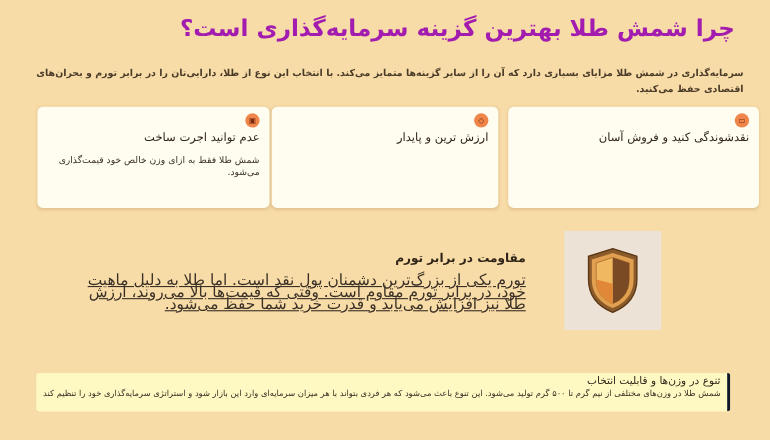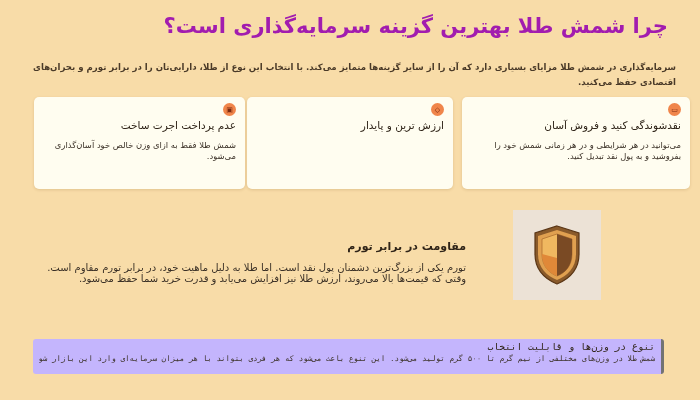--- a/index.html
+++ b/index.html
@@ -38,62 +38,61 @@
     margin: 0 0 9px 0; font-size: 10.5px; font-weight: normal; color: #2f2418;
     white-space: nowrap;
   }
   .card p { margin: 0; font-size: 8.4px; line-height: 11px; color: #3a3026; }
   .c1 { right: 10px; width: 228px; }
   .c2 { right: 247px; width: 206px; }
   .c3 { right: 455px; width: 211px; }
 
   .mid-title {
     position: absolute; right: 222px; top: 228px;
-    font-size: 11px; font-weight: bold; color: #2f2418; margin: 12px;
+    font-size: 11px; font-weight: bold; color: #2f2418; margin: 0;
   }
   .mid-text {
     position: absolute; right: 222px; top: 250px; width: 420px;
-    font-size: 10px; line-height: 11px; color: #3a3026; margin: 12px;
+    font-size: 14px; line-height: 11px; color: #3a3026; margin: 0; text-decoration: underline;
   }
   .shield-box {
     position: absolute; left: 513px; top: 210px; width: 88px; height: 90px;
     background: #ece2d6;
     display: flex; align-items: center; justify-content: center;
   }
 
   .bottom {
     position: absolute; top: 339px; left: 33px; right: 36px; height: 35px;
-    background: #c4b5fd; border-right: 3px solid #737373;
-    border-radius: 3px; box-sizing: border-box; padding: 2px 6px 0 6px; font-family: Liberation Mono, monospace;
+    background: #fef9c3; border-right: 3px solid #0f172a;
+    border-radius: 3px; box-sizing: border-box; padding: 2px 6px 0 6px;
   }
   .bottom h4 { margin: 0; font-size: 9.6px; font-weight: normal; color: #2f2418; }
   .bottom p { margin: 1px 0 0 0; font-size: 7.6px; color: #3a3026; white-space: nowrap; overflow: hidden; }
 </style>
 </head>
 <body>
 
 <div class="page">
   <h1 class="title">چرا شمش طلا بهترین گزینه سرمایه‌گذاری است؟</h1>
   <p class="intro">سرمایه‌گذاری در شمش طلا مزایای بسیاری دارد که آن را از سایر گزینه‌ها متمایز می‌کند. با انتخاب این نوع از طلا، دارایی‌تان را در برابر تورم و بحران‌های اقتصادی حفظ می‌کنید.</p>
 
   <div class="card c1">
     <div class="badge">▭</div>
     <h3>نقدشوندگی کنید و فروش آسان</h3>
-    <p>می‌توانید در هر شرایطی و در هر زمانی شمش خود را بفروشید و به پول نقد تبدیل کنید.</p>
   </div>
 
   <div class="card c2">
     <div class="badge">◇</div>
     <h3>ارزش ترین و پایدار</h3>
   </div>
 
   <div class="card c3">
     <div class="badge">▣</div>
-    <h3>عدم پرداخت اجرت ساخت</h3>
-    <p>شمش طلا فقط به ازای وزن خالص خود آسان‌گذاری می‌شود.</p>
+    <h3>عدم توانید اجرت ساخت</h3>
+    <p>شمش طلا فقط به ازای وزن خالص خود قیمت‌گذاری می‌شود.</p>
   </div>
 
   <div class="shield-box">
     <svg width="52" height="62" viewBox="0 0 52 62">
       <path d="M26 2 L48 9 L48 30 C48 46 38 55 26 60 C14 55 4 46 4 30 L4 9 Z" fill="#8a5a2a" stroke="#5a3616" stroke-width="1.2"></path>
       <path d="M26 6 L45 12 L45 30 C45 44 36 52 26 56 C16 52 7 44 7 30 L7 12 Z" fill="#e0a050"></path>
       <path d="M26 10 L41 15 L41 30 C41 42 34 49 26 52 C18 49 11 42 11 30 L11 15 Z" fill="#f0b860" stroke="#b07030" stroke-width="0.8"></path>
       <path d="M26 10 L41 15 L41 30 C41 42 34 49 26 52 Z" fill="#7a4a24"></path>
       <path d="M11 30 C11 42 18 49 26 52 L26 34 Z" fill="#e08838"></path>
     </svg>

